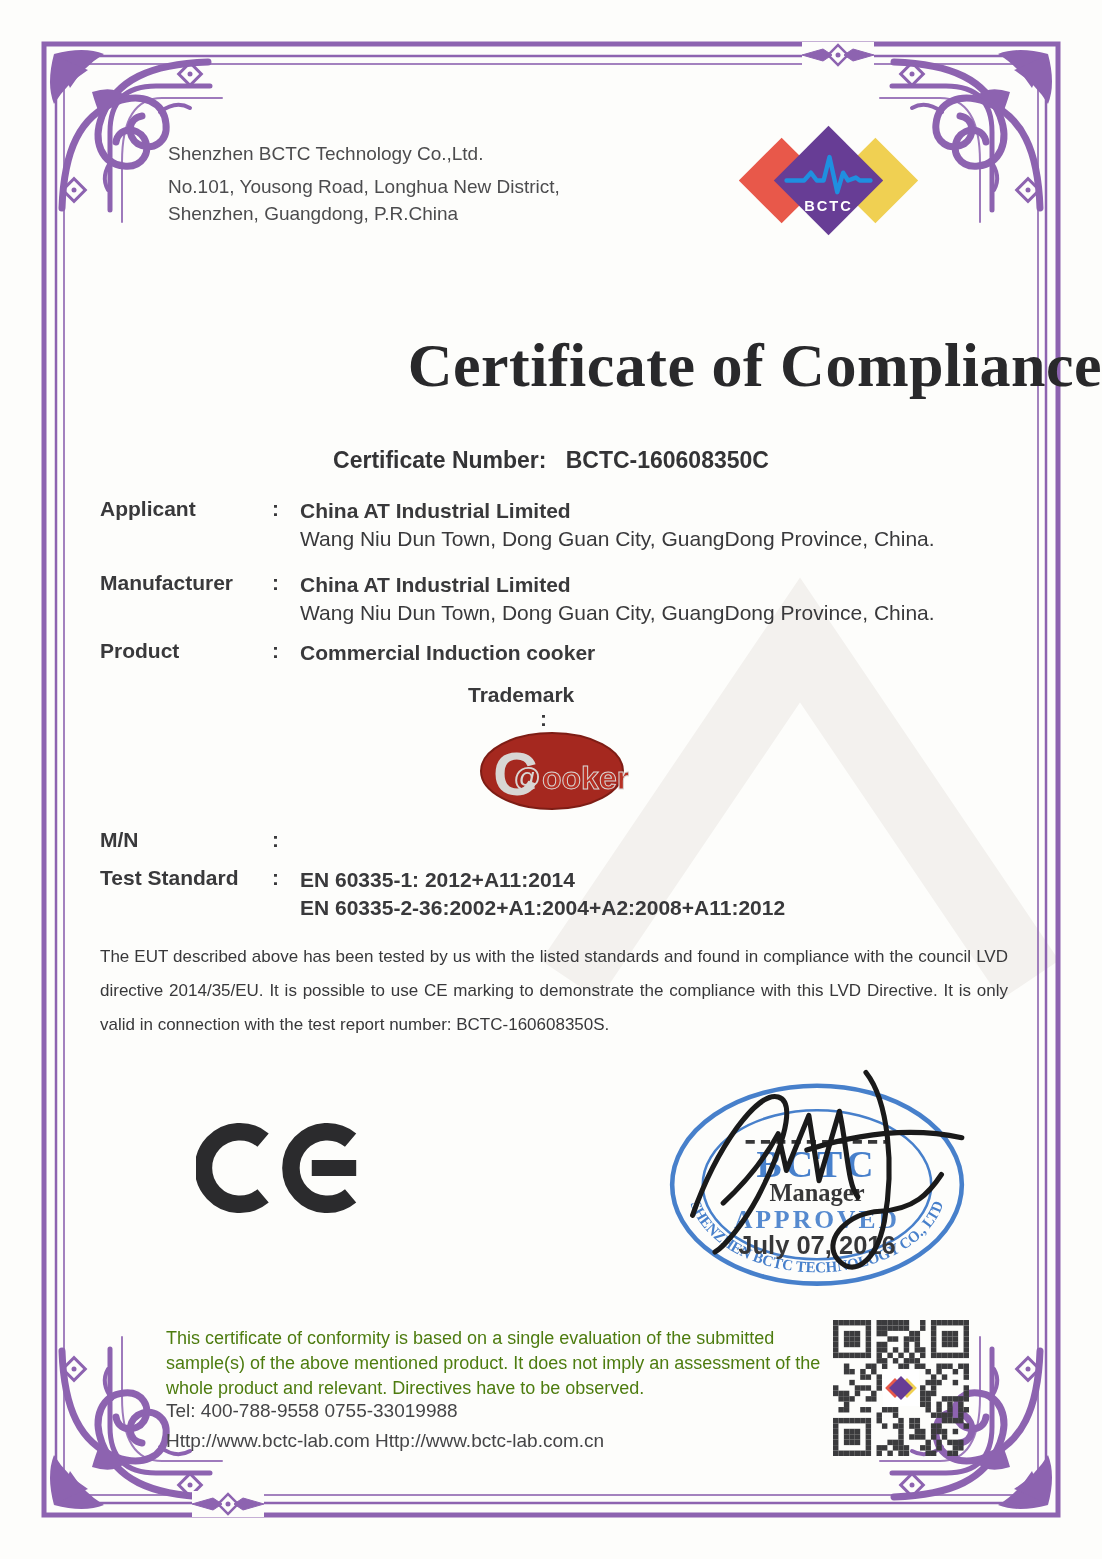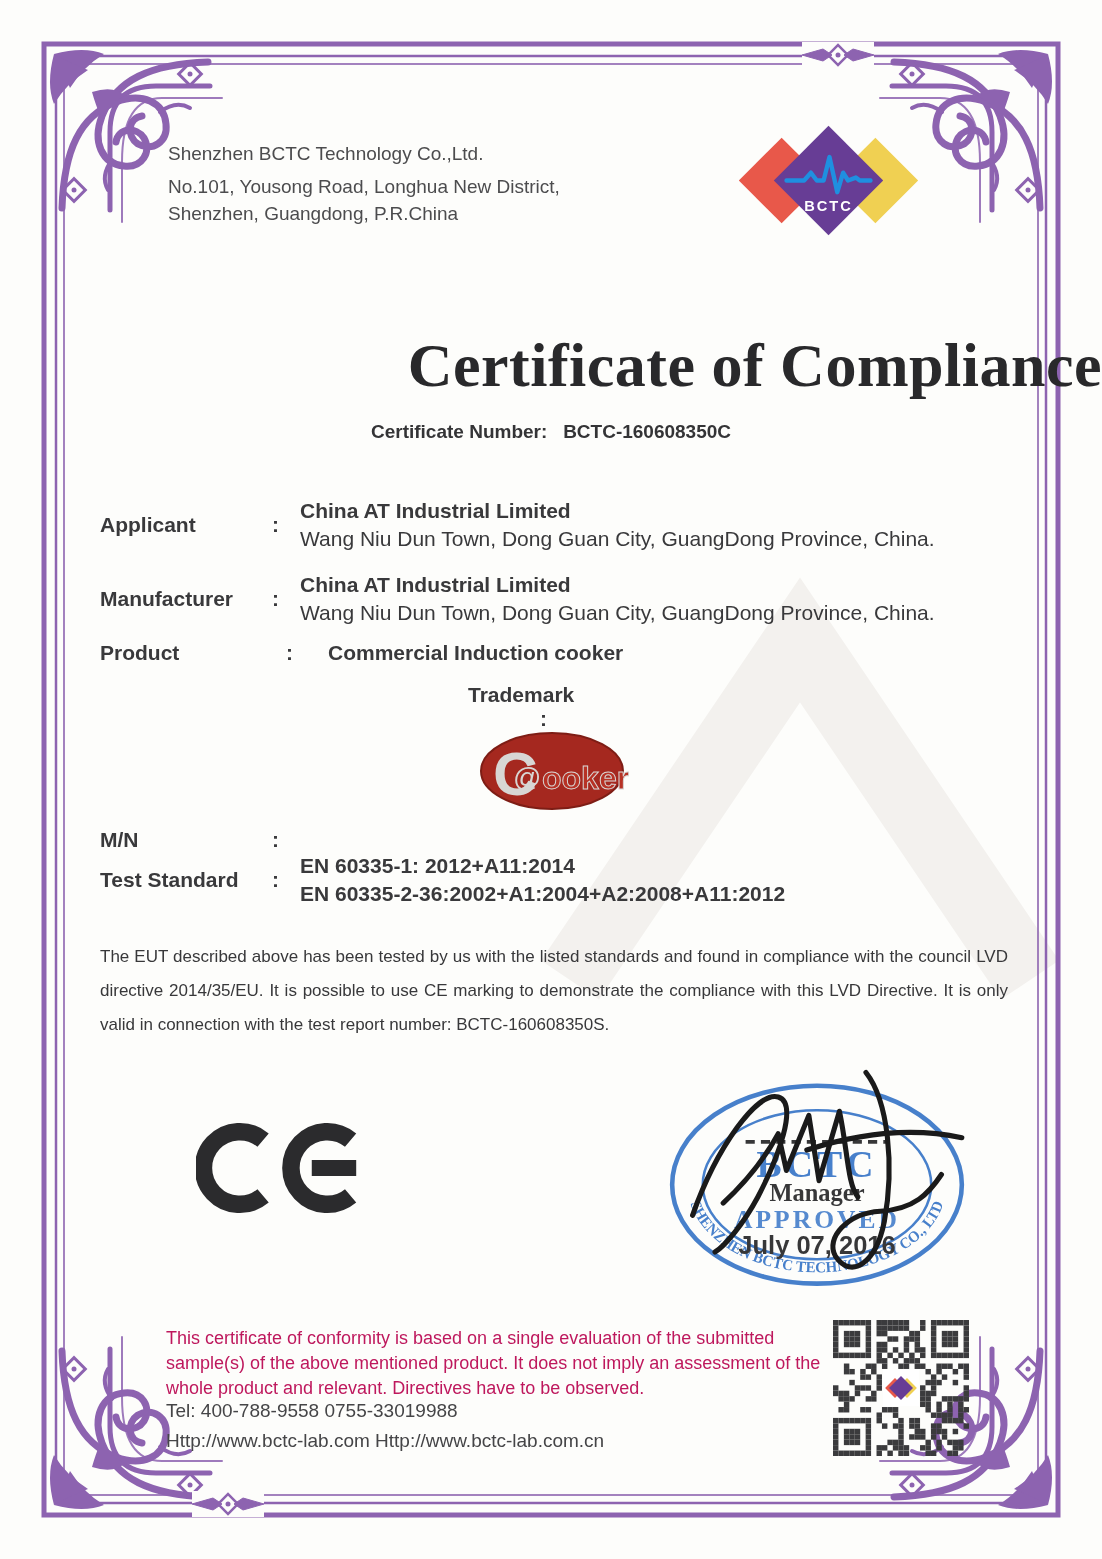--- a/index.html
+++ b/index.html
@@ -14,37 +14,37 @@
   #border-art{position:absolute;left:0;top:0;z-index:1;color:var(--purple,#8d63b0);}
   
   #content{position:absolute;left:0;top:0;width:100%;height:100%;z-index:2;}
   .company-block{left:168px;top:140px;font-size:19px;line-height:27px;color:#4c4c4e;}
   .company-block .co{margin-bottom:6px;}
   .page-title{
     left:0;top:330px;width:100%;text-align:right;
     font-family:"Liberation Serif",serif;font-weight:bold;
     font-size:62px;color:#29292b;letter-spacing:.5px;
   }
-  .cert-number{left:0;top:421px;width:100%;text-align:center;font-size:19px;font-weight:bold;color:#343436;}
+  .cert-number{left:0;top:447px;width:100%;text-align:center;font-size:23px;font-weight:bold;color:#343436;}
   .fields{left:100px;top:497px;width:908px;font-size:21px;color:#39393b;}
-  .frow{display:flex;align-items:center;}
+  .frow{display:flex;align-items:flex-start;}
   .frow .label{width:172px;font-weight:bold;flex:0 0 auto;}
   .frow .colon{width:28px;font-weight:bold;flex:0 0 auto;}
   .frow .value{flex:1 1 auto;line-height:28px;}
   .b{font-weight:bold;}
-  .mb18{margin-bottom:18px;} .mb20{margin-bottom:12px;} .mb16{margin-bottom:16px;gap:14px;}
-  .mb10{margin-bottom:10px;} .mb14{margin-bottom:0;}
+  .mb18{margin-bottom:18px;} .mb20{margin-bottom:12px;} .mb16{margin-bottom:16px;}
+  .mb10{margin-bottom:10px;} .mb14{margin-bottom:14px;}
   .tm-row{align-items:center;flex-direction:column;}
   .statement{
     left:100px;top:940px;width:908px;font-size:17px;line-height:34px;
     text-align:justify;color:#38383a;
   }
   .ce-wrap{left:196px;top:1098px;color:var(--ce,#2b2b2d);}
   .stamp-wrap{left:664px;top:1052px;}
-  .footer-disclaimer{left:166px;top:1326px;width:676px;font-size:18px;line-height:25px;color:#be185d;}
+  .footer-disclaimer{left:166px;top:1326px;width:676px;font-size:18px;line-height:25px;color:#4d7c0f;}
   .footer-tel{left:166px;top:1400px;font-size:19px;color:#454547;}
   .footer-urls{left:166px;top:1430px;font-size:19px;color:#454547;}
   .qr-wrap{left:833px;top:1320px;width:136px;height:136px;}
   .stamp-blue{fill:var(--blue,#2f6fc5);}
   .stamp-blue-s{stroke:var(--blue,#2f6fc5);}
   text{user-select:none;}
 </style>
 </head>
 <body style="--purple: #8d63b0; --blue: #2f6fc5; --ce: #2b2b2d; --lg-red: #e8584a; --lg-purple: #673d95; --lg-yellow: #f0d052; --lg-pulse: #1f8fe0; --tm-red: #a5281f;">
 

